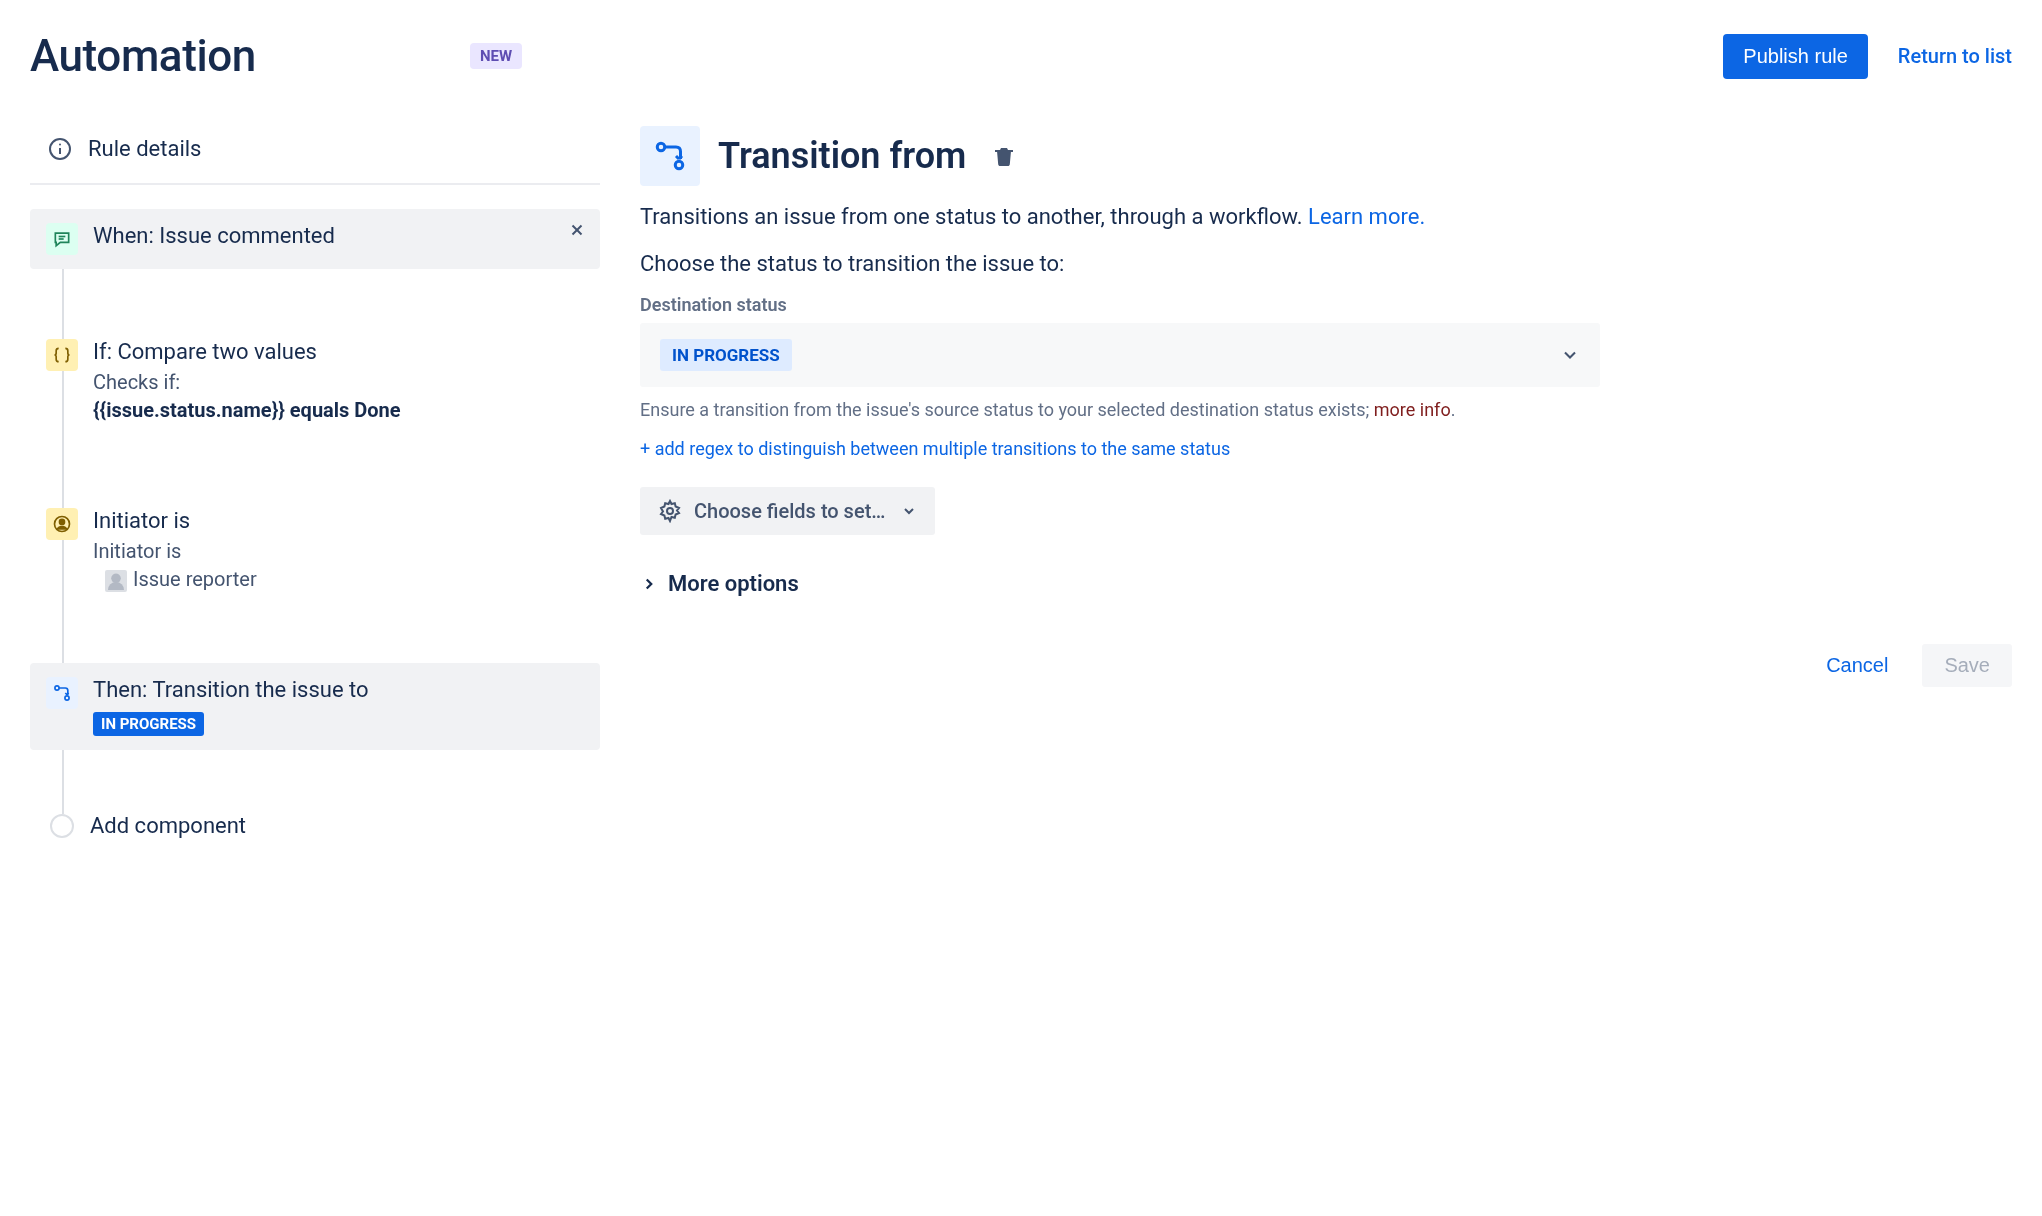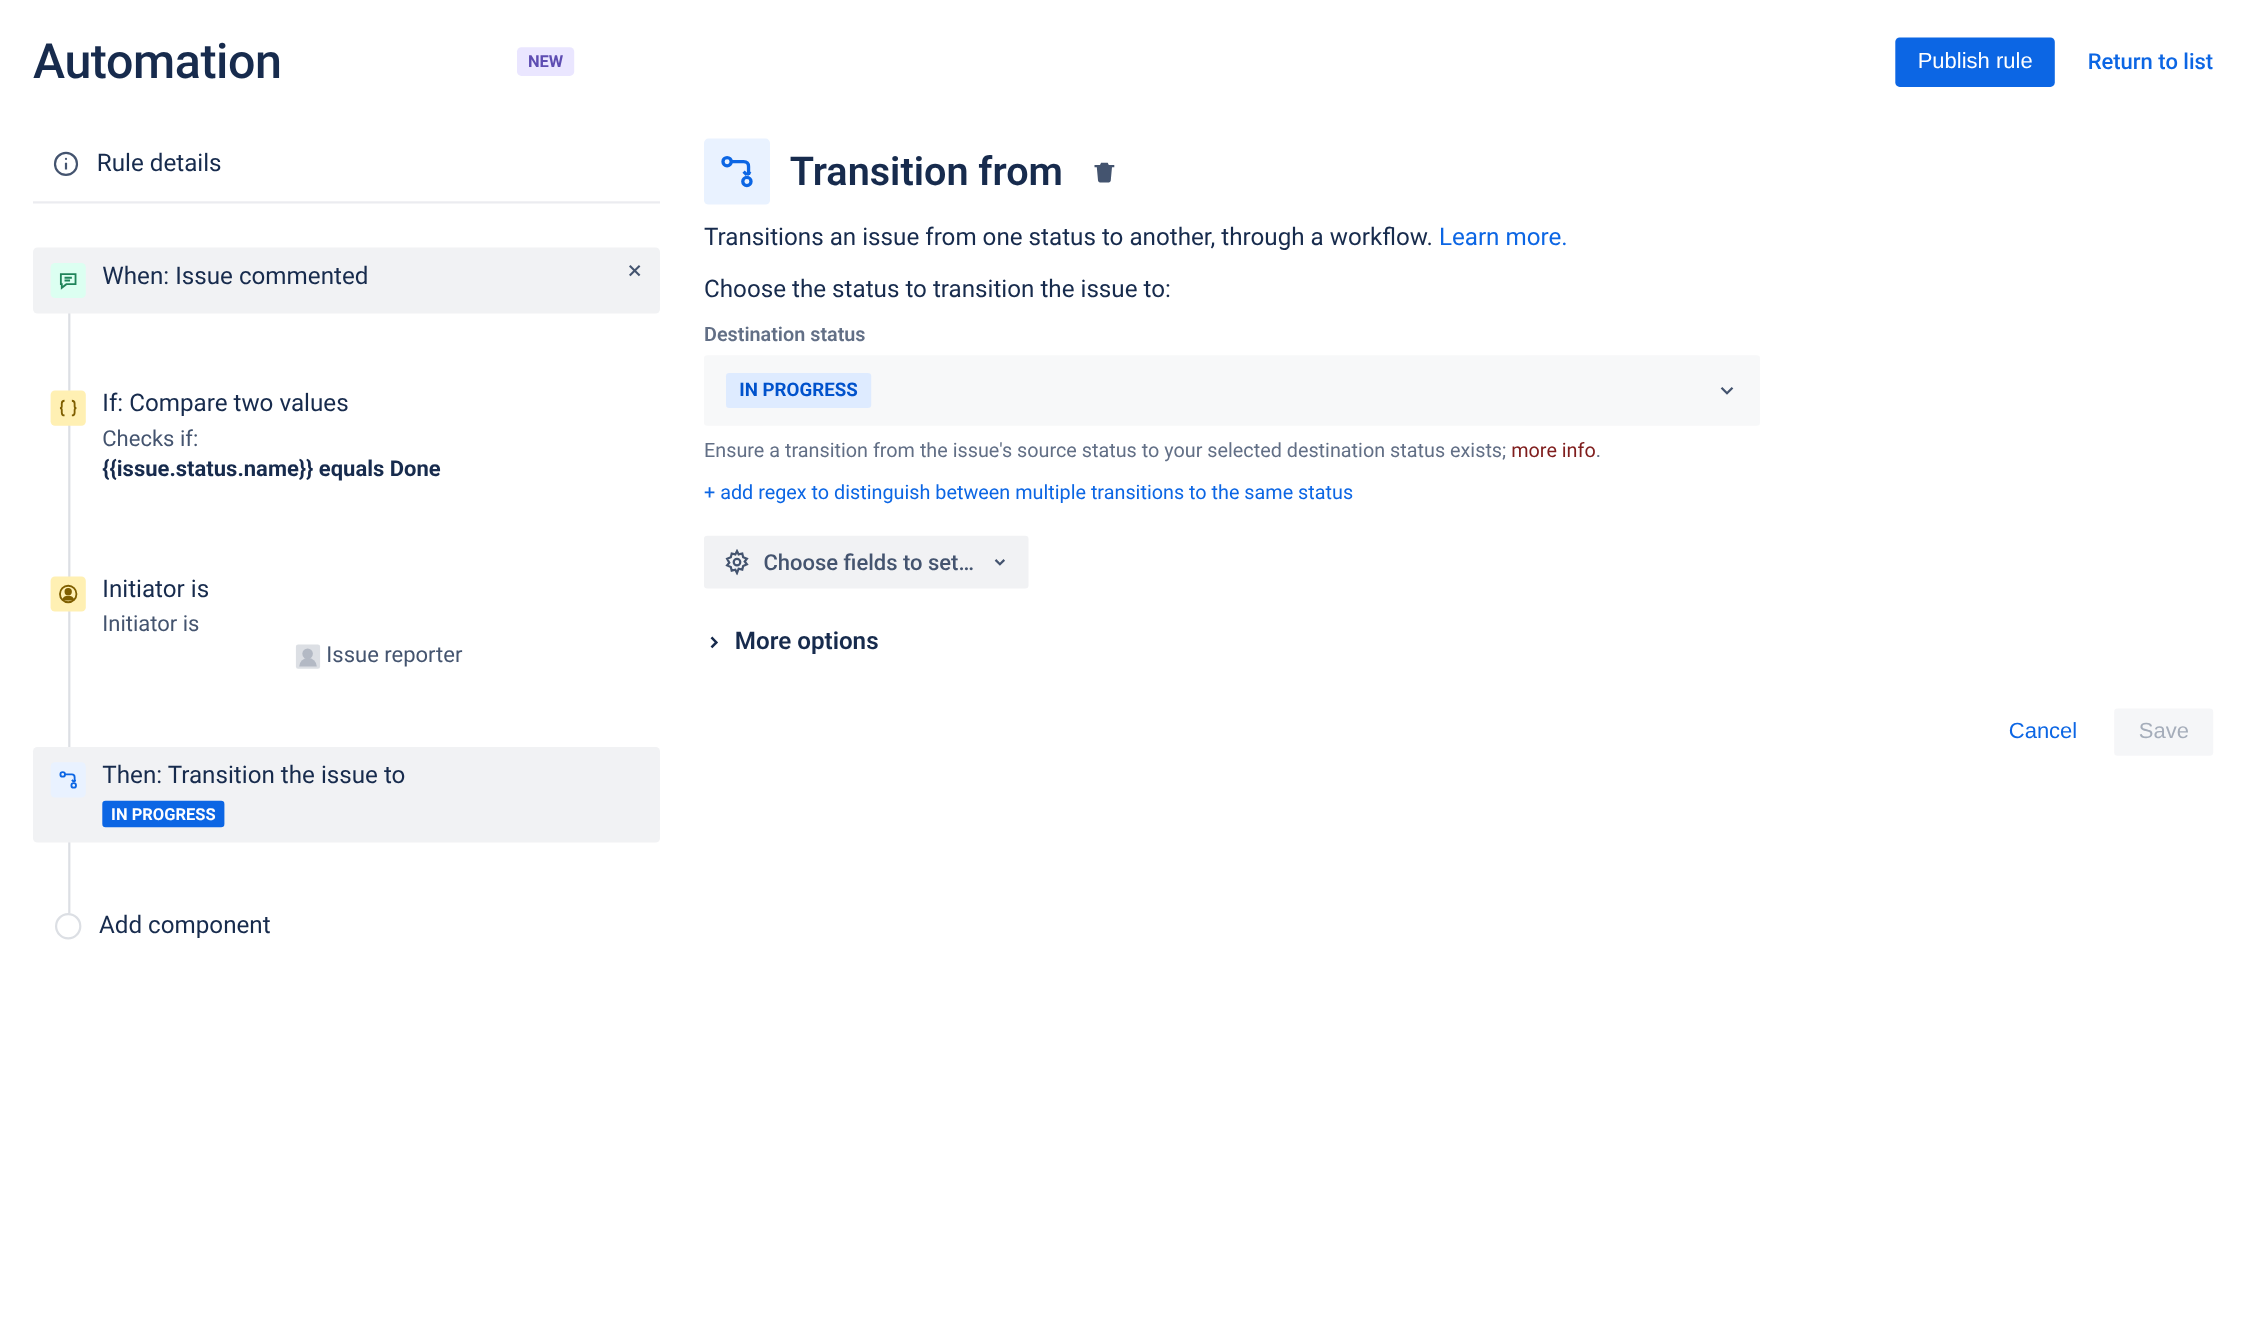--- a/index.html
+++ b/index.html
@@ -80,21 +80,21 @@
     max-width: 1380px;
   }
 
   
   .rule-details-row {
     display: flex;
     align-items: center;
     gap: 16px;
     padding: 10px 18px 22px 18px;
     border-bottom: 2px solid #EBECF0;
-    margin-bottom: 40px;
+    margin-bottom: 24px;
   }
   .info-icon {
     width: 24px;
     height: 24px;
     color: #44546F;
   }
   .rule-details-label {
     font-size: 22px;
     color: #172B4D;
   }
@@ -433,21 +433,21 @@
         <div class="chain-icon-box yellow">
           <svg viewBox="0 0 24 24" fill="none" stroke="#7F5F01" stroke-width="2">
               <circle cx="12" cy="12" r="9"></circle>
               <circle cx="12" cy="9.5" r="3" fill="#7F5F01"></circle>
               <path d="M6 19c1-3 4-4 6-4s5 1 6 4" fill="#7F5F01"></path>
             </svg>
         </div>
         <div class="chain-body">
           <div class="chain-title">Initiator is</div>
           <div class="chain-desc">Initiator is</div>
-          <div class="chain-desc" style="margin-left:12px;text-align:center;">
+          <div class="chain-desc" style="margin-left:12px;">
             <span class="avatar-placeholder"></span><span>Issue reporter</span>
           </div>
         </div>
       </div>
 
       <div class="chain-item selected">
         <div class="chain-icon-box blue">
           <svg viewBox="0 0 24 24" fill="none" stroke="#0C66E4" stroke-width="2">
               <circle cx="6" cy="6" r="2.5"></circle>
               <circle cx="18" cy="18" r="2.5"></circle>

